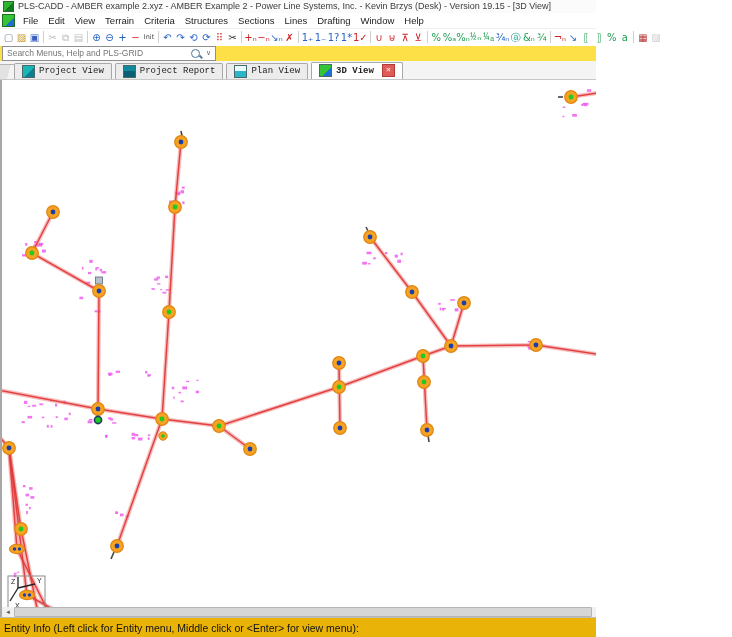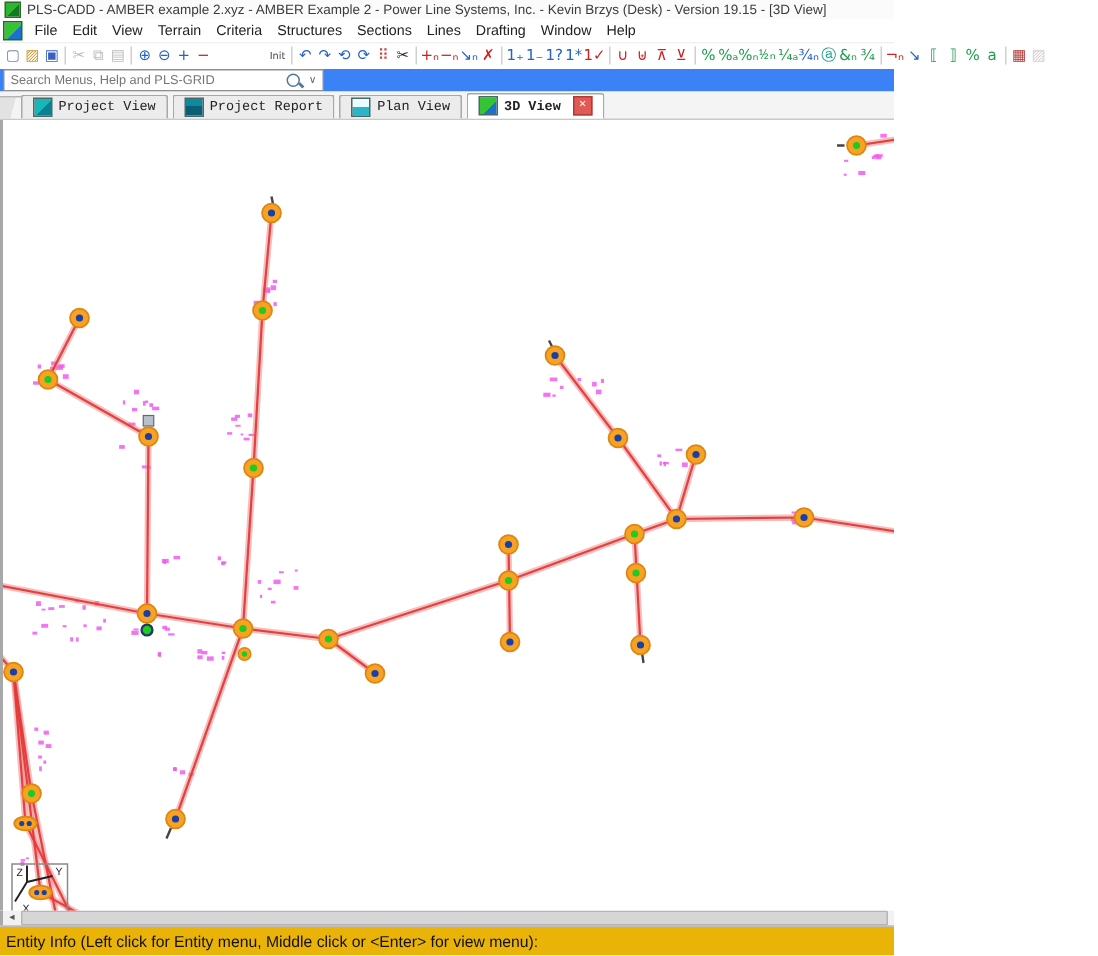--- a/index.html
+++ b/index.html
@@ -12,21 +12,21 @@
   .menubar{height:15px;display:flex;align-items:center;background:#fff;font-size:9.5px;color:#222;border-bottom:1px solid #f0f0f0;}
   .menuicon{width:11px;height:11px;margin:0 3px 0 2px;background:linear-gradient(135deg,#35c435 60%,#1f6fd0 60%);border:1px solid #1d6f1d;flex:0 0 auto;}
   .menu-item{padding:0 5px;cursor:default;}
   
   .toolbar{height:17px;display:flex;align-items:center;background:#fff;padding-left:2px;}
   .tgroup{display:flex;align-items:center;}
   .tsep{width:1px;height:12px;background:#cfcfcf;margin:0 2px;flex:0 0 auto;}
   .ticn{display:inline-block;min-width:13px;text-align:center;font-size:10px;line-height:13px;height:13px;cursor:default;font-family:"DejaVu Sans",sans-serif;}
   .ticn.wide{font-size:6.5px;min-width:14px;letter-spacing:0;}
   
-  .searchrow{height:15px;display:flex;align-items:center;background:#3b82f6;padding-left:2px;}
+  .searchrow{height:15px;display:flex;align-items:center;background:#fde047;padding-left:2px;}
   .searchbox{width:212px;height:13px;border:1px solid #8f8f8f;background:#fff;display:flex;align-items:center;}
   .searchbox input{flex:1;border:none;outline:none;font-size:8.5px;color:#444;padding:0 0 0 4px;height:11px;font-family:"Liberation Sans",sans-serif;background:transparent;}
   .mag{width:7px;height:7px;border:1.5px solid #56779c;border-radius:50%;position:relative;margin-right:6px;flex:0 0 auto;}
   .mag::after{content:"";position:absolute;width:4px;height:1.5px;background:#56779c;transform:rotate(45deg);right:-4px;bottom:-1px;}
   .chev{font-size:7px;color:#666;margin-right:4px;}
   
   .tabrow{height:18px;background:#f4f4f4;display:flex;align-items:flex-end;border-bottom:1px solid #c8c8c8;}
   .tablead{width:14px;height:14px;background:linear-gradient(105deg,#e2e2e2 60%,#f4f4f4 60%);border-top:1px solid #b5b5b5;flex:0 0 auto;}
   .tab{height:15px;display:flex;align-items:center;gap:4px;padding:0 7px;border:1px solid #a8a8a8;border-bottom:none;background:#ececec;font-size:9px;color:#222;margin-right:3px;border-radius:2px 2px 0 0;cursor:default;font-family:Liberation Mono, monospace;}
   .tab.active{background:#fff;font-weight:bold;height:16px;}
@@ -72,21 +72,21 @@
         <span class="ticn" style="color: rgb(189, 189, 189);">✂</span>
         <span class="ticn" style="color: rgb(189, 189, 189);">⧉</span>
         <span class="ticn" style="color: rgb(189, 189, 189);">▤</span>
       </span>
       <span class="tsep"></span>
       <span class="tgroup">
         <span class="ticn" style="color: rgb(37, 99, 196);">⊕</span>
         <span class="ticn" style="color: rgb(37, 99, 196);">⊖</span>
         <span class="ticn" style="color: rgb(37, 99, 196);">+</span>
         <span class="ticn" style="color: rgb(204, 34, 34);">−</span>
-        <span class="ticn wide" style="color: rgb(68, 68, 68); margin-left: 36px;">Init</span>
+        <span class="ticn wide" style="color: rgb(68, 68, 68);">Init</span>
       </span>
       <span class="tsep"></span>
       <span class="tgroup">
         <span class="ticn" style="color: rgb(37, 99, 196);">↶</span>
         <span class="ticn" style="color: rgb(37, 99, 196);">↷</span>
         <span class="ticn" style="color: rgb(37, 99, 196);">⟲</span>
         <span class="ticn" style="color: rgb(37, 99, 196);">⟳</span>
         <span class="ticn" style="color: rgb(204, 68, 68);">⠿</span>
         <span class="ticn" style="color: rgb(51, 51, 51);">✂</span>
       </span>
@@ -111,21 +111,21 @@
         <span class="ticn" style="color: rgb(204, 34, 34);">⊎</span>
         <span class="ticn" style="color: rgb(204, 34, 34);">⊼</span>
         <span class="ticn" style="color: rgb(204, 34, 34);">⊻</span>
       </span>
       <span class="tsep"></span>
       <span class="tgroup">
         <span class="ticn" style="color: rgb(31, 158, 79);">%</span>
         <span class="ticn" style="color: rgb(31, 158, 79);">%ₐ</span>
         <span class="ticn" style="color: rgb(31, 158, 79);">%ₙ</span>
         <span class="ticn" style="color: rgb(31, 158, 79); font-family: Liberation Mono, monospace;">½ₙ</span>
-        <span class="ticn" style="color: rgb(31, 158, 79);">¼ₐ</span>
+        <span class="ticn" style="color: rgb(31, 158, 79); font-family: Liberation Mono, monospace;">¼ₐ</span>
         <span class="ticn" style="color: rgb(37, 99, 196);">¾ₙ</span>
         <span class="ticn" style="color: rgb(21, 159, 133);">ⓐ</span>
         <span class="ticn" style="color: rgb(31, 158, 79);">&amp;ₙ</span>
         <span class="ticn" style="color: rgb(31, 158, 79);">¾</span>
       </span>
       <span class="tsep"></span>
       <span class="tgroup">
         <span class="ticn" style="color: rgb(204, 34, 34);">¬ₙ</span>
         <span class="ticn" style="color: rgb(37, 99, 196);">↘</span>
         <span class="ticn" style="color: rgb(31, 158, 79);">⟦</span>

